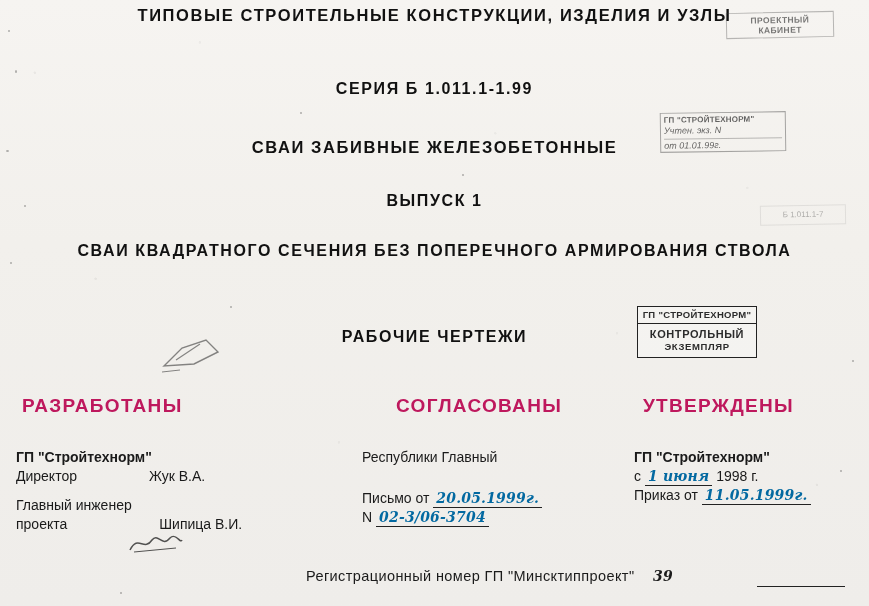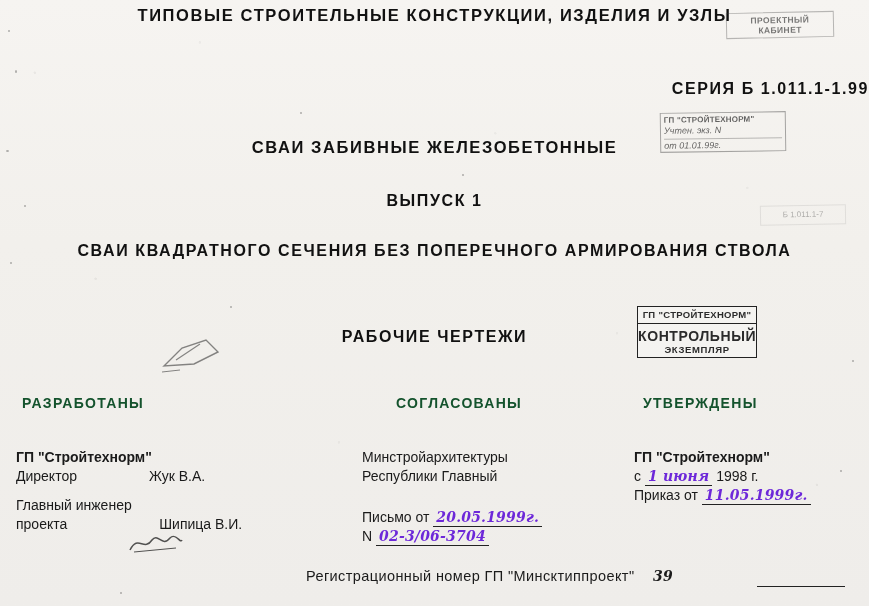--- a/index.html
+++ b/index.html
@@ -44,21 +44,21 @@
     text-align: center;
   }
   .t-line {
     font-weight: bold;
     letter-spacing: 1.6px;
     color: #111;
     white-space: nowrap;
   }
 
   .h1 { top: 6px;   font-size: 16.5px; letter-spacing: 1.5px; }
-  .h2 { top: 80px;  font-size: 16px;   letter-spacing: 1.4px; text-align: right; }
+  .h2 { top: 80px;  font-size: 16px;   letter-spacing: 1.4px; }
   .h3 { top: 138px; font-size: 16.5px; letter-spacing: 1.8px; }
   .h4 { top: 192px; font-size: 16px;   letter-spacing: 1.8px; }
   .h5 { top: 242px; font-size: 16px;   letter-spacing: 1.2px; }
   .h6 { top: 328px; font-size: 16px;   letter-spacing: 1.8px; text-align: center; }
 
   
   .stamp {
     position: absolute;
     box-sizing: border-box;
     font-family: "Liberation Sans", sans-serif;
@@ -109,59 +109,59 @@
     text-align: center;
     background: rgba(255,255,255,0.25);
     padding: 2px 0 0 0;
     overflow: hidden;
   }
   .stamp-control .sc-top {
     font-size: 9.5px; font-weight: bold; letter-spacing: 0.3px;
     border-bottom: 1.3px solid #222; padding: 1px 0 2px 0;
   }
   .stamp-control .sc-mid {
-    font-size: 14px; font-weight: bold; letter-spacing: 0.6px; padding-top: 4px;
+    font-size: 11px; font-weight: bold; letter-spacing: 0.6px; padding-top: 4px;
   }
   .stamp-control .sc-bot {
     font-size: 9.5px; font-weight: bold; letter-spacing: 0.6px; padding-top: 1px;
   }
 
   .scribble {
     position: absolute;
     opacity: 0.55;
   }
 
   
   .col-head {
     position: absolute;
-    font-size: 14px;
+    font-size: 19px;
     font-weight: bold;
     letter-spacing: 1.3px;
-    color: #14532d;
+    color: #be185d;
     white-space: nowrap;
   }
   .col-head.c1 { left: 22px;  top: 395px; }
   .col-head.c2 { left: 396px; top: 395px; }
   .col-head.c3 { left: 643px; top: 395px; }
 
   .blk {
     position: absolute;
     font-size: 14px;
     line-height: 19px;
     color: #1a1a1a;
     white-space: nowrap;
   }
   .blk .row { display: block; }
   .bold { font-weight: bold; }
 
   .hand {
     font-family: "DejaVu Serif", serif;
     font-style: italic;
     font-weight: bold;
-    color: #6d28d9;
+    color: #0369a1;
     border-bottom: 1.3px solid #222;
     padding: 0 3px 1px 3px;
     letter-spacing: 0.2px;
   }
 
   .c1-blk { left: 16px;  top: 448px; }
   .c2-blk { left: 362px; top: 448px; }
   .c3-blk { left: 634px; top: 448px; }
 
   .c1-blk .name-gap { display: inline-block; width: 72px; }
@@ -273,21 +273,20 @@
     <span>проекта</span><span class="name-gap" style="width:92px;"></span><span>Шипица В.И.</span>
   </span>
 </div>
 
 <svg class="sig-mark" viewBox="0 0 56 22">
   <path d="M2 18 C10 2, 16 20, 24 8 C30 0, 34 16, 42 6 C48 0, 52 12, 54 8" fill="none" stroke="#1d1d1d" stroke-width="1.5"></path>
   <path d="M6 20 L48 16" fill="none" stroke="#1d1d1d" stroke-width="1"></path>
 </svg>
 
 <div class="blk c2-blk">
-  <span class="row">Минстройархитектуры</span>
   <span class="row">Республики Главный</span>
   <span class="row" style="display:block; height:22px;"></span>
   <span class="row">
     <span>Письмо от</span>
     <span class="hand">20.05.1999г.</span>
   </span>
   <span class="row">
     <span>N</span>
     <span class="hand">02-3/06-3704</span>
   </span>

